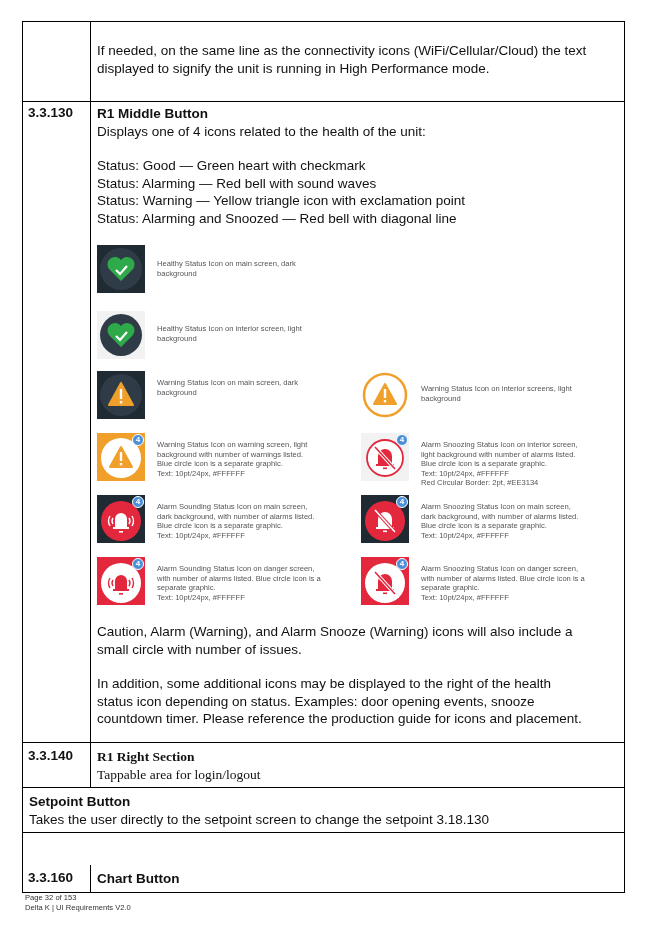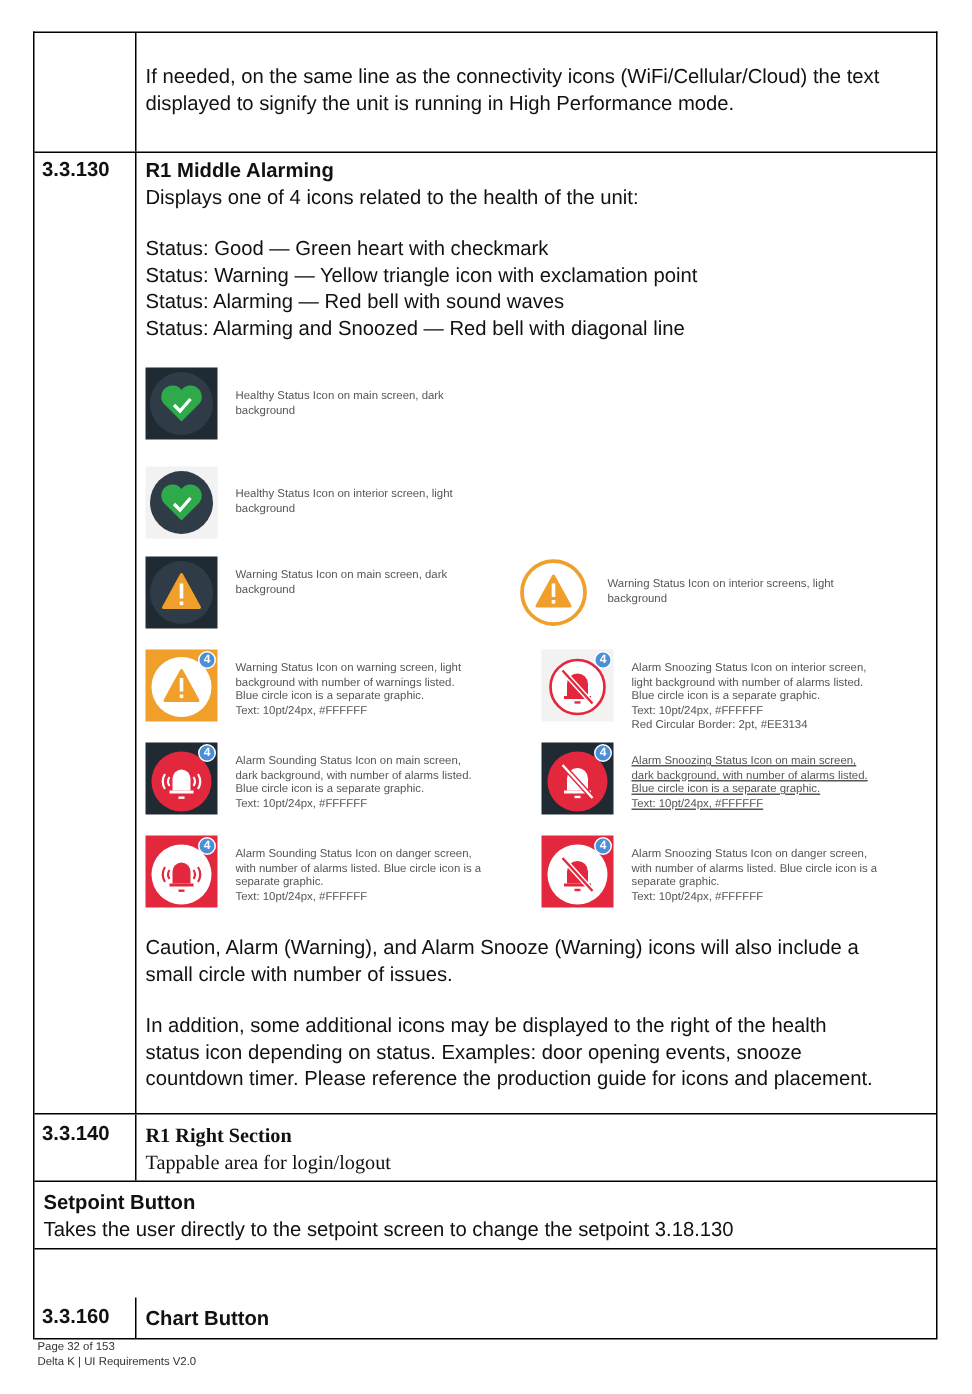--- a/index.html
+++ b/index.html
@@ -34,26 +34,26 @@
     <div class="id"></div>
     <div class="content" style="padding-top:20px;">
       <p>If needed, on the same line as the connectivity icons (WiFi/Cellular/Cloud) the text</p>
       <p>displayed to signify the unit is running in High Performance mode.</p>
     </div>
   </div>
 
   <div class="row" style="height:640px;justify-content:space-between;">
     <div class="id">3.3.130</div>
     <div class="content">
-      <p class="title">R1 Middle Alarming</p>
+      <p class="title">R1 Middle Button</p>
       <p>Displays one of 4 icons related to the health of the unit:</p>
       <div class="gap"></div>
       <p>Status: Good — Green heart with checkmark</p>
+      <p>Status: Alarming — Red bell with sound waves</p>
       <p>Status: Warning — Yellow triangle icon with exclamation point</p>
-      <p>Status: Alarming — Red bell with sound waves</p>
       <p>Status: Alarming and Snoozed — Red bell with diagonal line</p>
 
       <div class="icons">
 
         <div class="ic" style="left:0;top:12px;">
           <div class="tile" style="background:#1f2a33;">
             <svg width="48" height="48">
                 <circle cx="24" cy="24" r="21" fill="#2f3b46"></circle>
               <path d="M24 36 L12 24 A6.5 6.5 0 0 1 24 15 A6.5 6.5 0 0 1 36 24 Z" fill="#2faa4a"></path>
               <path d="M19 25 L23 29 L30 21" stroke="#fff" stroke-width="2.2" fill="none"></path>
@@ -87,21 +87,21 @@
               <rect x="22.8" y="18" width="2.4" height="10" fill="#fff"></rect>
                 <rect x="22.8" y="30" width="2.4" height="2.4" fill="#fff"></rect>
               </svg>
           </div>
           <div class="cap" style="margin-top:7px;">
             <div>Warning Status Icon on main screen, dark</div>
             <div>background</div>
           </div>
         </div>
 
-        <div class="ic" style="left:248px;top:138px;">
+        <div class="ic" style="left:264px;top:138px;">
           <div class="tile">
             <svg width="48" height="48">
                 <circle cx="24" cy="24" r="21" fill="#fff" stroke="#f0a02a" stroke-width="2.5"></circle>
               <path d="M24 13 L35 33 L13 33 Z" fill="#f0a02a" stroke="#f0a02a" stroke-width="2" stroke-linejoin="round"></path>
               <rect x="22.8" y="18" width="2.4" height="9" fill="#fff"></rect>
                 <rect x="22.8" y="29" width="2.4" height="2.4" fill="#fff"></rect>
               </svg>
           </div>
           <div class="cap" style="margin-top:13px;">
             <div>Warning Status Icon on interior screens, light</div>
@@ -173,21 +173,21 @@
             <svg width="48" height="48">
                 <circle cx="24" cy="26" r="20" fill="#e3283e"></circle>
               <path d="M17 32 L17 24 A7 7 0 0 1 31 24 L31 32 Z" fill="#fff"></path>
               <rect x="15" y="32" width="18" height="2" fill="#fff"></rect>
                 <rect x="22" y="35.5" width="4" height="1.6" fill="#fff"></rect>
               <line x1="14" y1="15" x2="34" y2="37" stroke="#e3283e" stroke-width="3.5"></line>
               <line x1="14" y1="15" x2="34" y2="37" stroke="#fff" stroke-width="1.6"></line>
               </svg>
             <div class="badge">4</div>
           </div>
-          <div class="cap" style="margin-top:7px;text-decoration:underline;">
+          <div class="cap" style="margin-top:7px;">
             <div>Alarm Snoozing Status Icon on main screen,</div>
             <div>dark background, with number of alarms listed.</div>
             <div>Blue circle icon is a separate graphic.</div>
             <div>Text: 10pt/24px, #FFFFFF</div>
           </div>
         </div>
 
         <div class="ic" style="left:0;top:324px;">
           <div class="tile" style="background:#e3283e;">
             <svg width="48" height="48">

